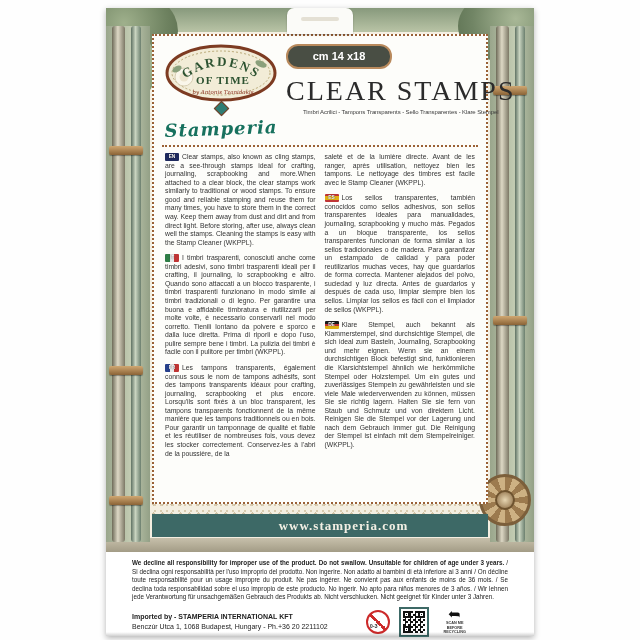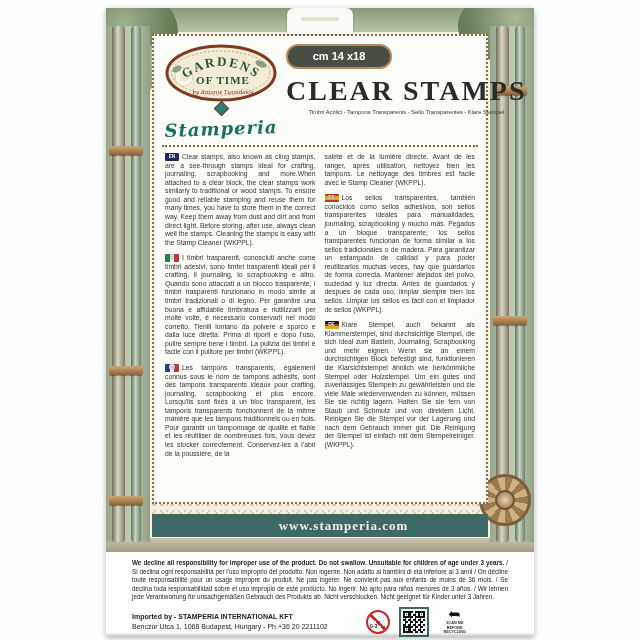--- a/index.html
+++ b/index.html
@@ -59,21 +59,21 @@
   .logo-diamond{width:9px;height:9px;margin:-3px auto 0;transform:rotate(45deg);
     background:#2e7d74;border:1px solid #7d3b22;}
   .brand-script{margin-top:4px;font-family:"DejaVu Serif",serif;font-style:italic;
     font-weight:bold;font-size:18px;letter-spacing:1px;color:#17715e;transform:rotate(-2deg);}
   .head-right{flex:1;display:flex;flex-direction:column;padding-left:6px;}
   .pill-row{display:flex;justify-content:flex-start;}
   .size-pill{min-width:86px;height:21px;line-height:21px;text-align:center;
     background:#494e44;border:2px solid #b98a5d;border-radius:12px;
     color:#fff;font-size:11px;font-weight:bold;padding:0 8px;}
   .title{margin-top:6px;text-align:center;font-family:"Liberation Serif",serif;
-    font-weight:700;font-size:28px;letter-spacing:2px;color:#2b2b2b;white-space:nowrap;}
+    font-weight:400;font-size:28px;letter-spacing:2px;color:#2b2b2b;white-space:nowrap;}
   .subtitle{margin-top:2px;text-align:center;font-size:6px;letter-spacing:-.1px;
     color:#3c3c3c;white-space:nowrap;}
   .dotted-sep{height:0;border-top:2px dotted #9a6136;margin:6px 0 4px;}
   
   .cols{display:flex;gap:9px;padding:2px 3px;}
   .col{flex:1;min-width:0;}
   .para{margin:0 0 7px;font-size:6.8px;line-height:1.26;color:#333;text-align:justify;}
   .lang-badge{display:inline-block;min-width:12px;padding:0 1px;height:8px;line-height:8px;
     margin-right:3px;border-radius:1px;text-align:center;vertical-align:1px;
     color:#fff;font-size:4.8px;font-weight:bold;text-shadow:0 0 1px rgba(0,0,0,.9);}

